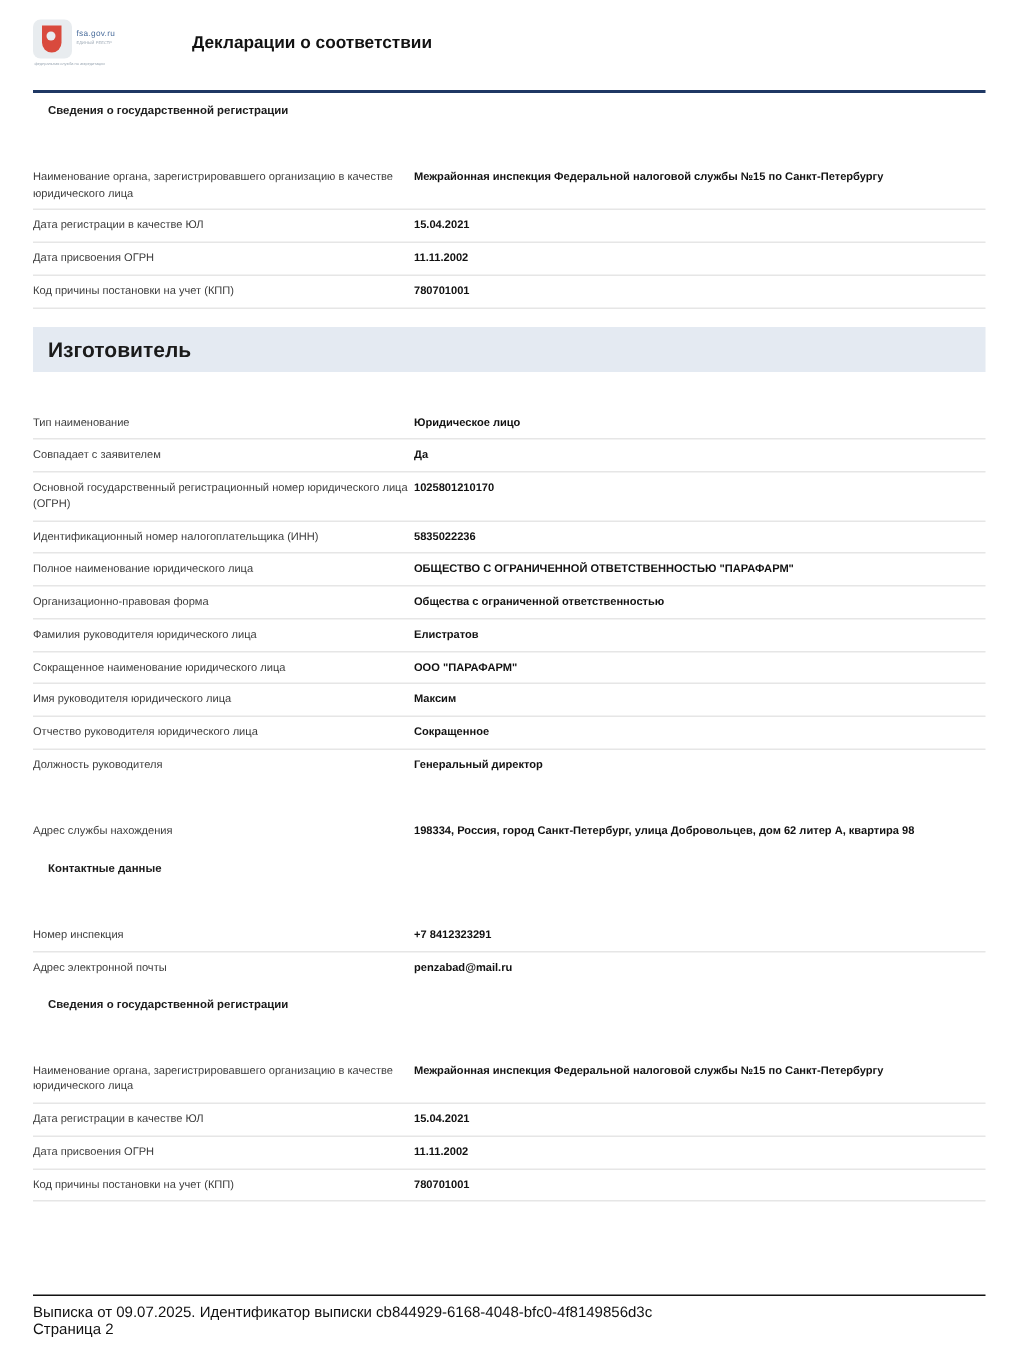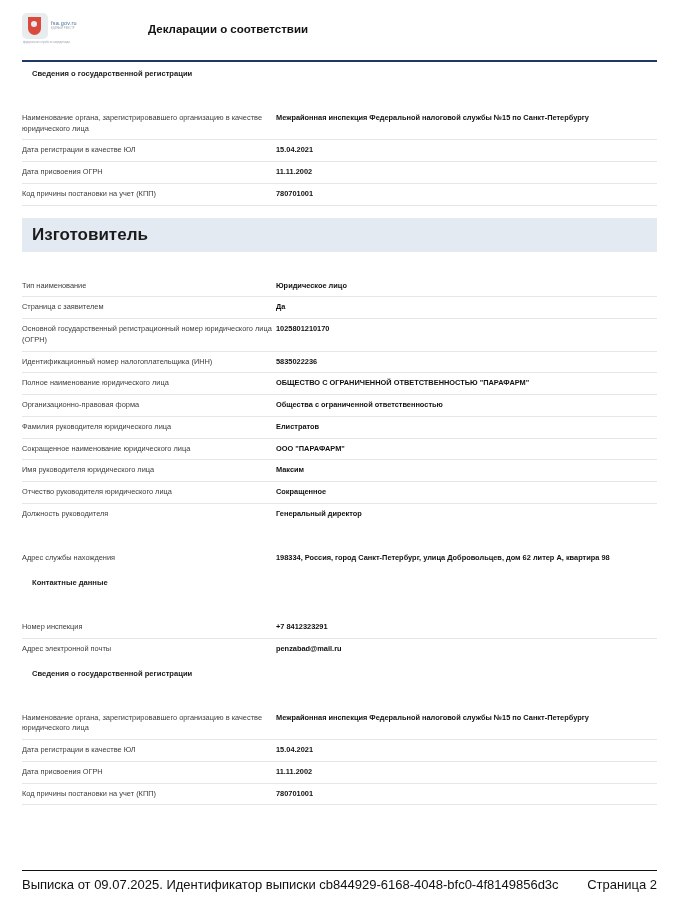--- a/index.html
+++ b/index.html
@@ -92,39 +92,39 @@
   .logo-sub {
     font-size: 2.6px;
     color: #9aa6b2;
     margin-top: 3px;
     margin-left: 1px;
   }
   .doc-title {
     font-size: 11.5px;
     font-weight: bold;
     color: #121212;
-    margin-left: 60px;
+    margin-left: 40px;
   }
   .header-rule {
     height: 2px;
     background: #1f3864;
     margin: 0 18px 0 22px;
   }
 
   
   .content {
     flex: 1 1 auto;
     padding: 0 18px 0 22px;
     box-sizing: border-box;
   }
 
   .section-band {
     background: #e4eaf2;
     padding: 7px 10px;
-    font-size: 17px;
+    font-size: 14px;
     font-weight: bold;
     color: #1b1b1b;
     margin: 12px 0 0 0;
   }
 
   .subhead {
     font-size: 7.6px;
     font-weight: bold;
     color: #1b1b1b;
     padding: 9px 0 6px 10px;
@@ -167,22 +167,23 @@
   }
   .footer-rule {
     height: 1px;
     background: #111111;
     margin-bottom: 6px;
   }
   .footer-row {
     display: flex;
     justify-content: space-between;
     align-items: baseline;
-    font-size: 13px;
+    font-size: 10px;
     color: #111111;
+    flex-direction: column;
   }
 </style>
 </head>
 <body>
 
 <div class="page">
 
   <div class="doc-header">
     <div class="logo">
       <div class="logo-row">
@@ -223,21 +224,21 @@
       </table>
 
     <div class="section-band">Изготовитель</div>
     <table class="kv">
       <tbody>
           <tr>
         <td class="k">Тип наименование</td>
         <td class="v">Юридическое лицо</td>
       </tr>
       <tr>
-        <td class="k">Страница с заявителем</td>
+        <td class="k">Совпадает с заявителем</td>
         <td class="v">Да</td>
       </tr>
       <tr>
         <td class="k">Основной государственный регистрационный номер юридического лица (ОГРН)</td>
         <td class="v">1025801210170</td>
       </tr>
       <tr>
         <td class="k">Идентификационный номер налогоплательщика (ИНН)</td>
         <td class="v">5835022236</td>
       </tr>

